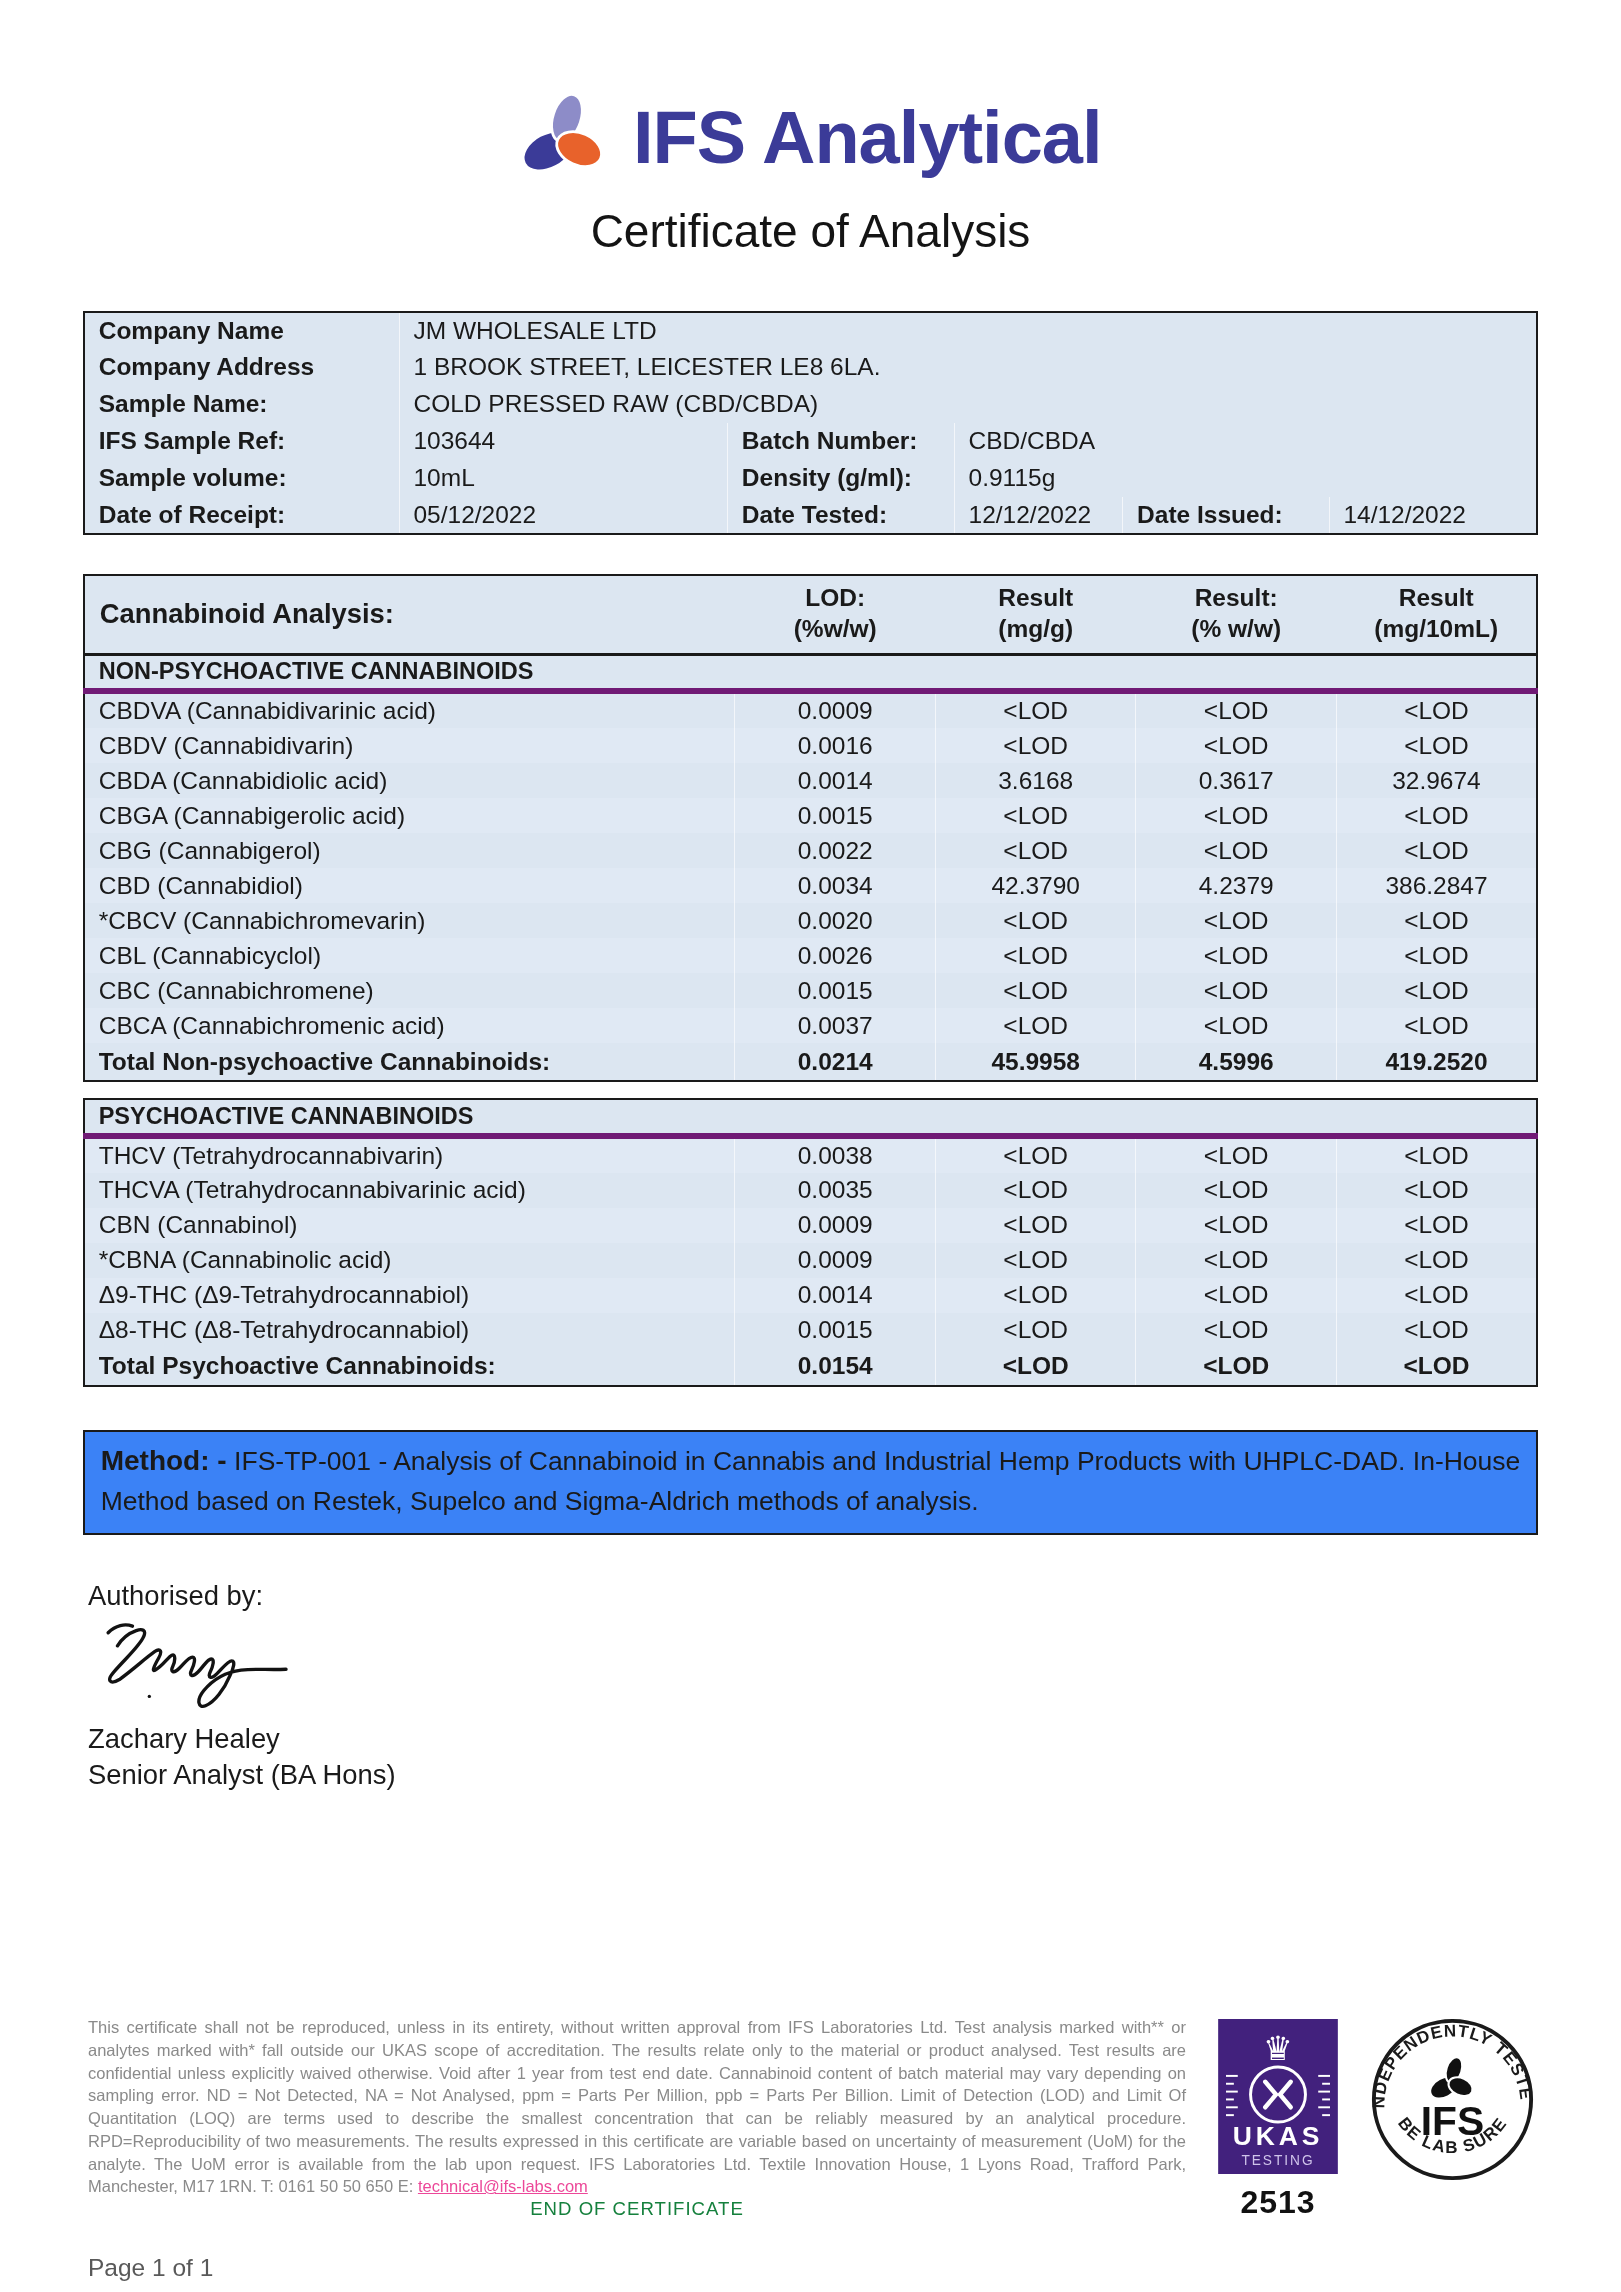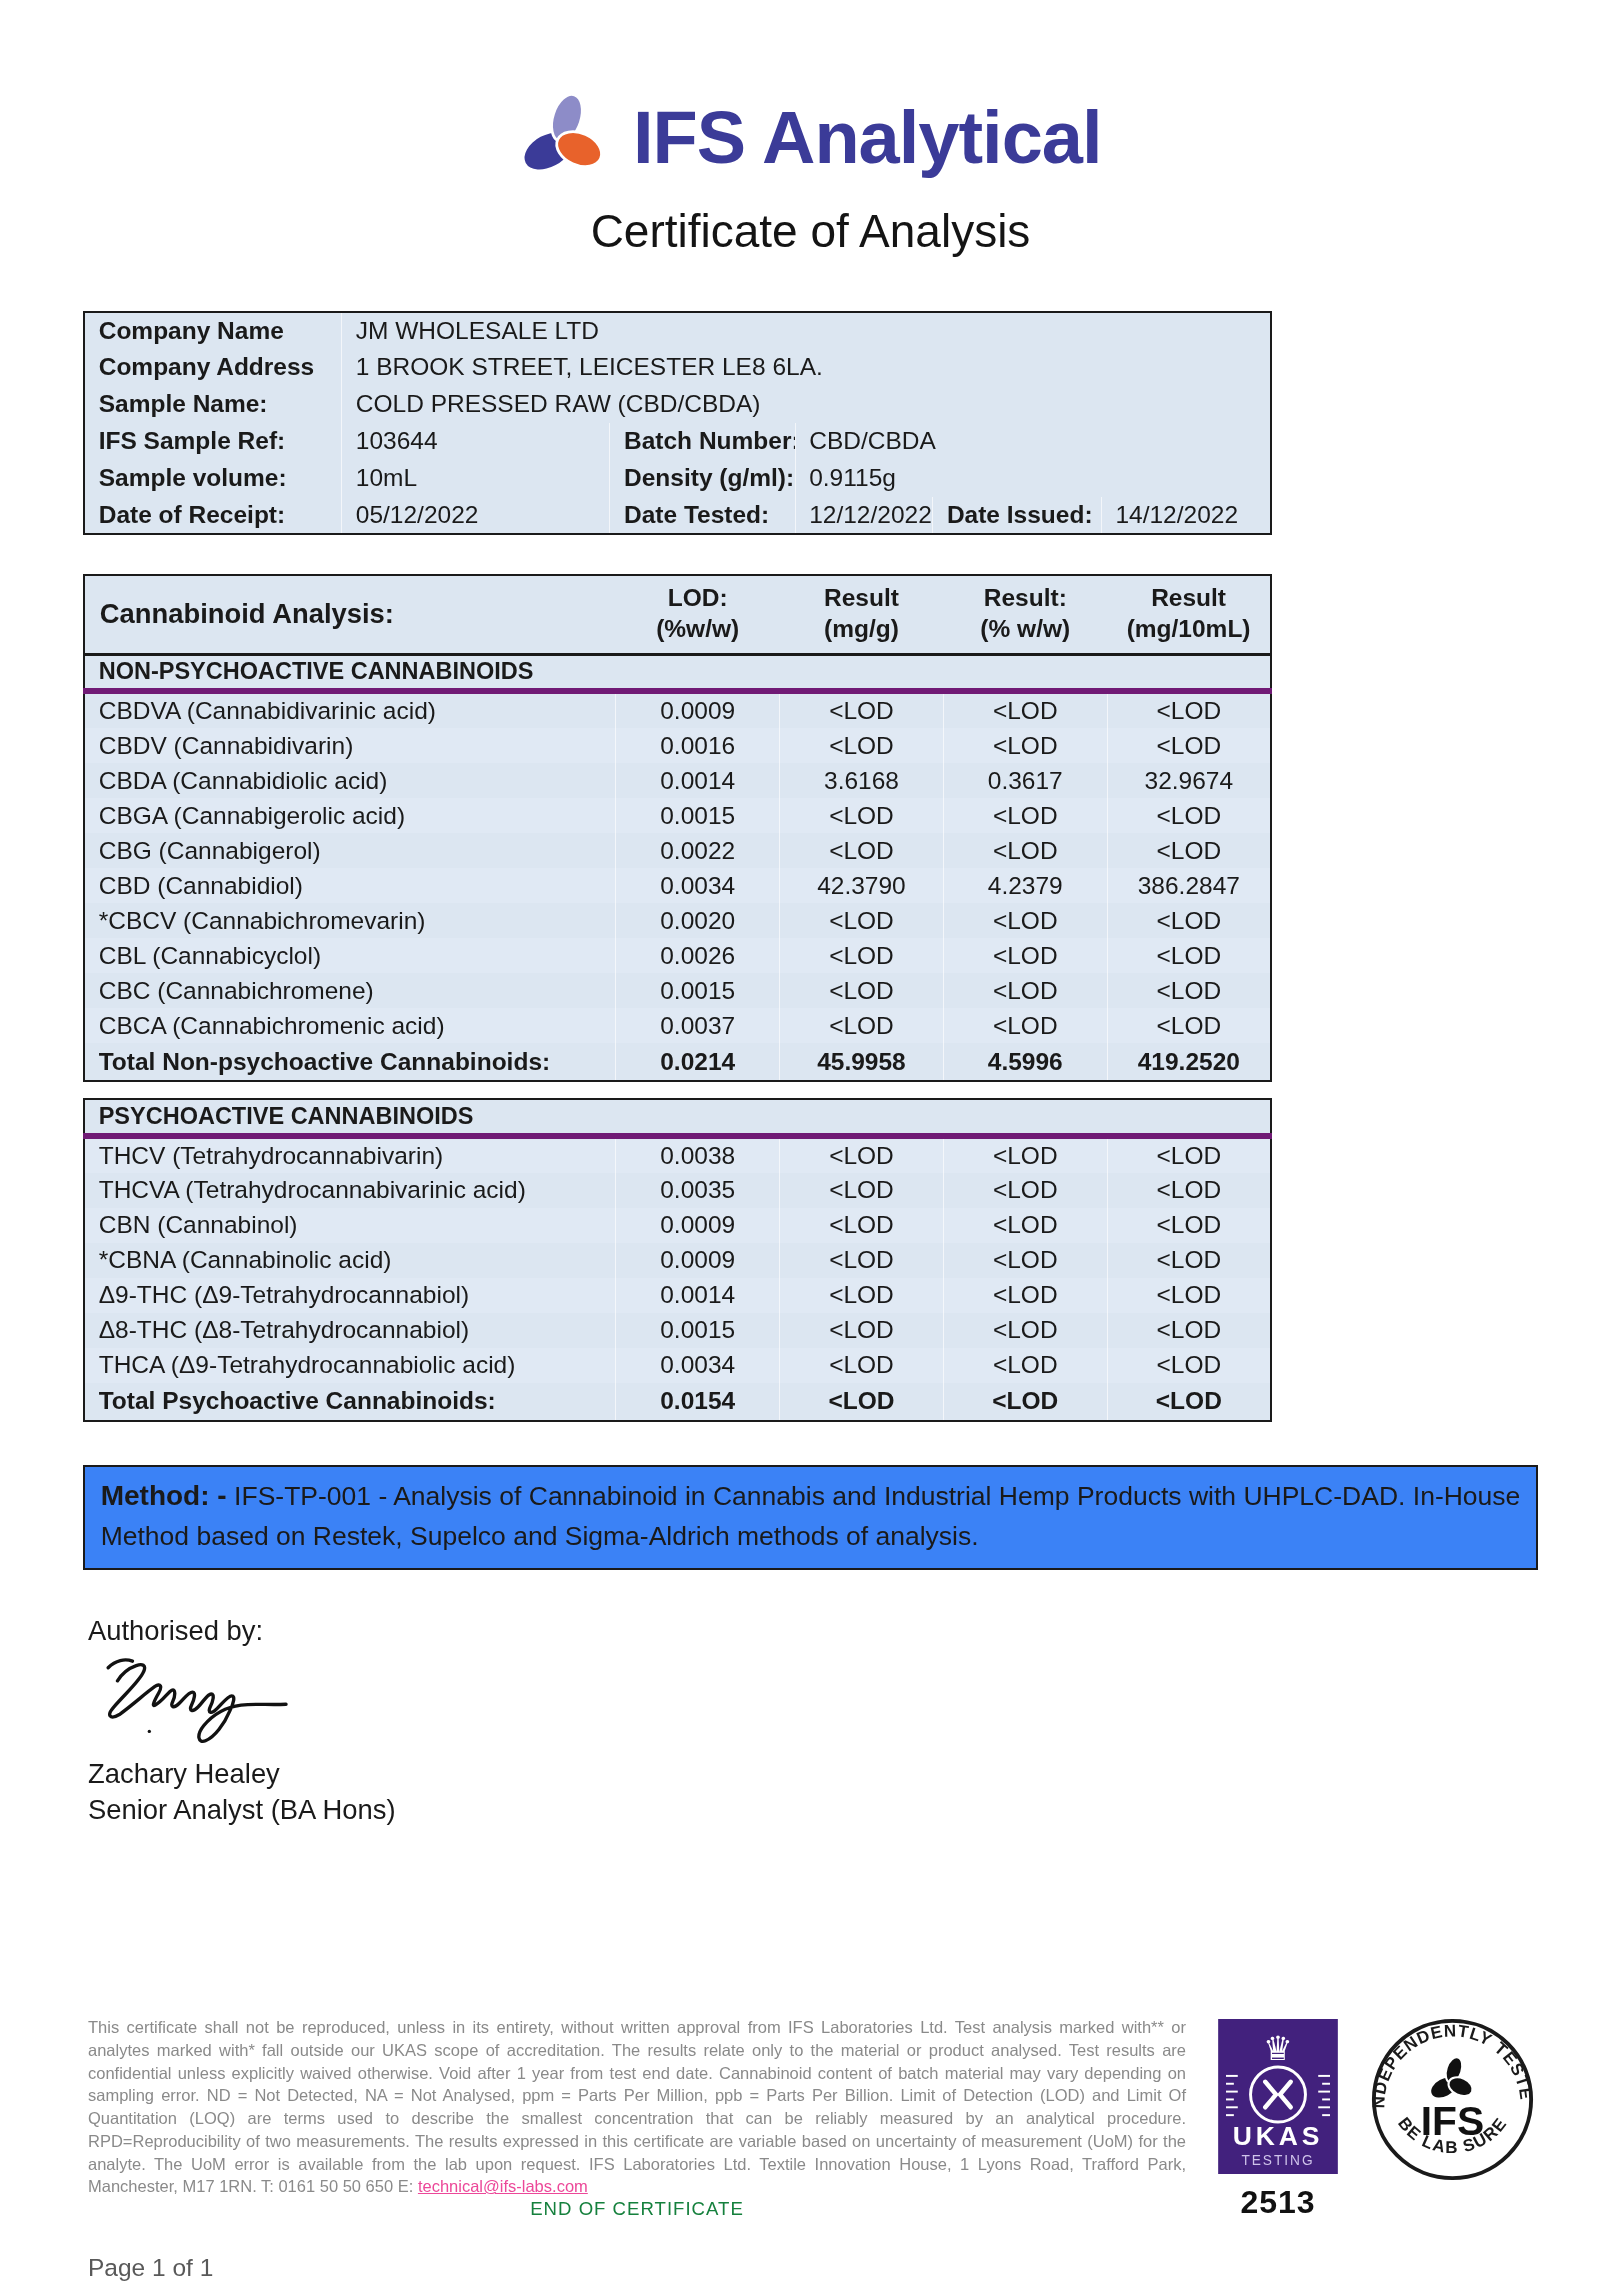--- a/index.html
+++ b/index.html
@@ -5,21 +5,21 @@
   * { margin:0; padding:0; box-sizing:border-box; }
   body { background:#ffffff; font-family:"Liberation Sans", sans-serif; color:#1a1a1a; }
   .page { position:relative; width:1621px; height:2293px; margin:0 auto; background:#fff; overflow:hidden; }
 
   
   .logo-row { display:flex; justify-content:center; align-items:center; gap:19.6px; padding-top:86px; }
   .brand-name { font-size:74px; font-weight:bold; letter-spacing:-1px; color:#3b3b98; }
   .doc-title { text-align:center; font-size:46px; margin-top:15.7px; color:#141414; }
 
   
-  table { border-collapse:collapse; width:1189px; margin-left:83px; background:#dce6f1; table-layout:fixed; }
+  table { border-collapse:collapse; width:1455px; margin-left:83px; background:#dce6f1; table-layout:fixed; }
   td, th { font-size:24.5px; padding:2.9px 13.7px; vertical-align:middle; }
   .outer { border:2.9px solid #1a1a1a; }
   td + td { border-left:1px solid rgba(255,255,255,0.65); }
 
   
   .info-table { margin-top:53px; }
   .info-table td { height:37px; white-space:nowrap; overflow:hidden; }
   .info-table .lbl { font-weight:bold; }
 
   
@@ -256,27 +256,20 @@
     <tr class="data-row">
       <td>Δ9-THC (Δ9-Tetrahydrocannabiol)</td>
       <td class="num">0.0014</td>
       <td class="num">&lt;LOD</td>
       <td class="num">&lt;LOD</td>
       <td class="num">&lt;LOD</td>
     </tr>
     <tr class="data-row">
       <td>Δ8-THC (Δ8-Tetrahydrocannabiol)</td>
       <td class="num">0.0015</td>
-      <td class="num">&lt;LOD</td>
-      <td class="num">&lt;LOD</td>
-      <td class="num">&lt;LOD</td>
-    </tr>
-    <tr class="data-row">
-      <td>THCA (Δ9-Tetrahydrocannabiolic acid)</td>
-      <td class="num">0.0034</td>
       <td class="num">&lt;LOD</td>
       <td class="num">&lt;LOD</td>
       <td class="num">&lt;LOD</td>
     </tr>
     <tr class="total-row">
       <td>Total Psychoactive Cannabinoids:</td>
       <td class="num">0.0154</td>
       <td class="num">&lt;LOD</td>
       <td class="num">&lt;LOD</td>
       <td class="num">&lt;LOD</td>

